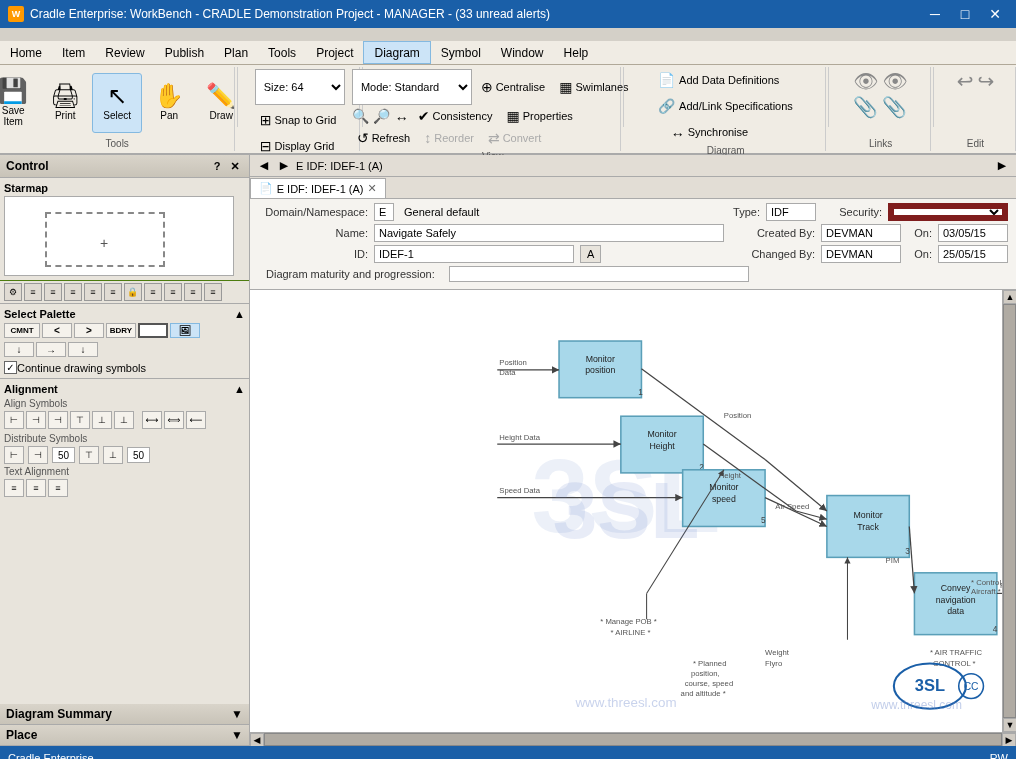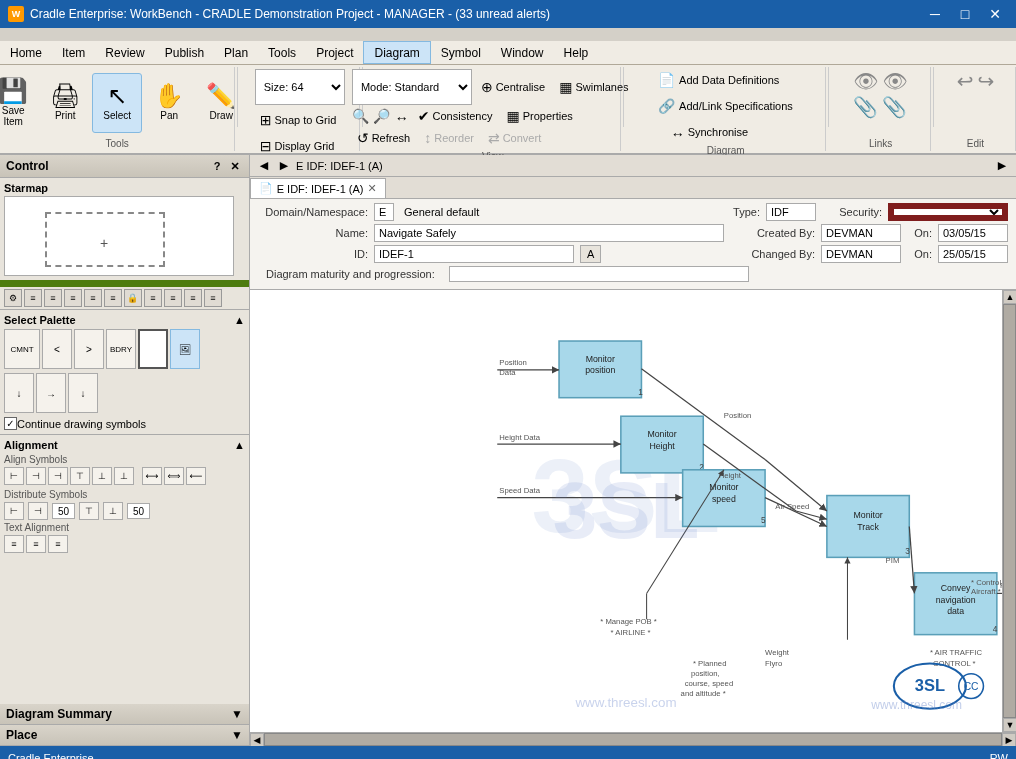--- a/index.html
+++ b/index.html
@@ -134,21 +134,21 @@
       font-weight: bold;
       font-size: 12px;
       border-bottom: 1px solid #aaa;
       display: flex;
       align-items: center;
       justify-content: space-between;
     }
     .panel-header-icons { display: flex; gap: 2px; }
     .panel-icon-btn { width: 16px; height: 16px; cursor: pointer; border: 1px solid transparent; display: flex; align-items: center; justify-content: center; font-size: 11px; }
 
-    .starmap-section { padding: 4px; border-bottom: 7px solid #4d7c0f; }
+    .starmap-section { padding: 4px; border-bottom: 1px solid #4d7c0f; }
     .starmap-title { font-size: 11px; margin-bottom: 2px; font-weight: bold; }
     .starmap-canvas {
       background: white;
       border: 1px solid #aaa;
       width: 230px;
       height: 80px;
       position: relative;
       overflow: hidden;
     }
     .starmap-dashed {
@@ -167,26 +167,27 @@
       display: flex;
       align-items: center;
       justify-content: center;
       font-size: 9px;
     }
 
     .symbol-palette { padding: 4px; border-bottom: 1px solid #aaa; }
     .symbol-palette-title { font-size: 11px; font-weight: bold; margin-bottom: 3px; display: flex; justify-content: space-between; align-items: center; }
     .symbol-icons { display: flex; flex-wrap: wrap; gap: 2px; margin-bottom: 4px; }
     .sym-icon {
-      width: 30px; height: 40px;
+      width: 30px; height: 15px;
       border: 1px solid #aaa;
       background: #f5f2ec;
       cursor: pointer;
       display: flex; align-items: center; justify-content: center;
       font-size: 10px;
+      font-weight: bold;
     }
     .sym-icon.active { background: #cce4f7; border-color: #84b9e0; }
     .continue-drawing { display: flex; align-items: center; font-size: 11px; margin-top: 2px; }
     .checkbox { width: 13px; height: 13px; border: 1px solid #666; background: white; display: flex; align-items: center; justify-content: center; cursor: pointer; }
     .checkbox.checked::after { content: '✓'; font-size: 10px; }
 
     .alignment-section { padding: 4px; }
     .alignment-title { font-size: 11px; font-weight: bold; margin-bottom: 3px; display: flex; justify-content: space-between; }
     .align-group-label { font-size: 10px; color: #555; margin-bottom: 2px; }
     .align-icons { display: flex; gap: 2px; margin-bottom: 4px; }

